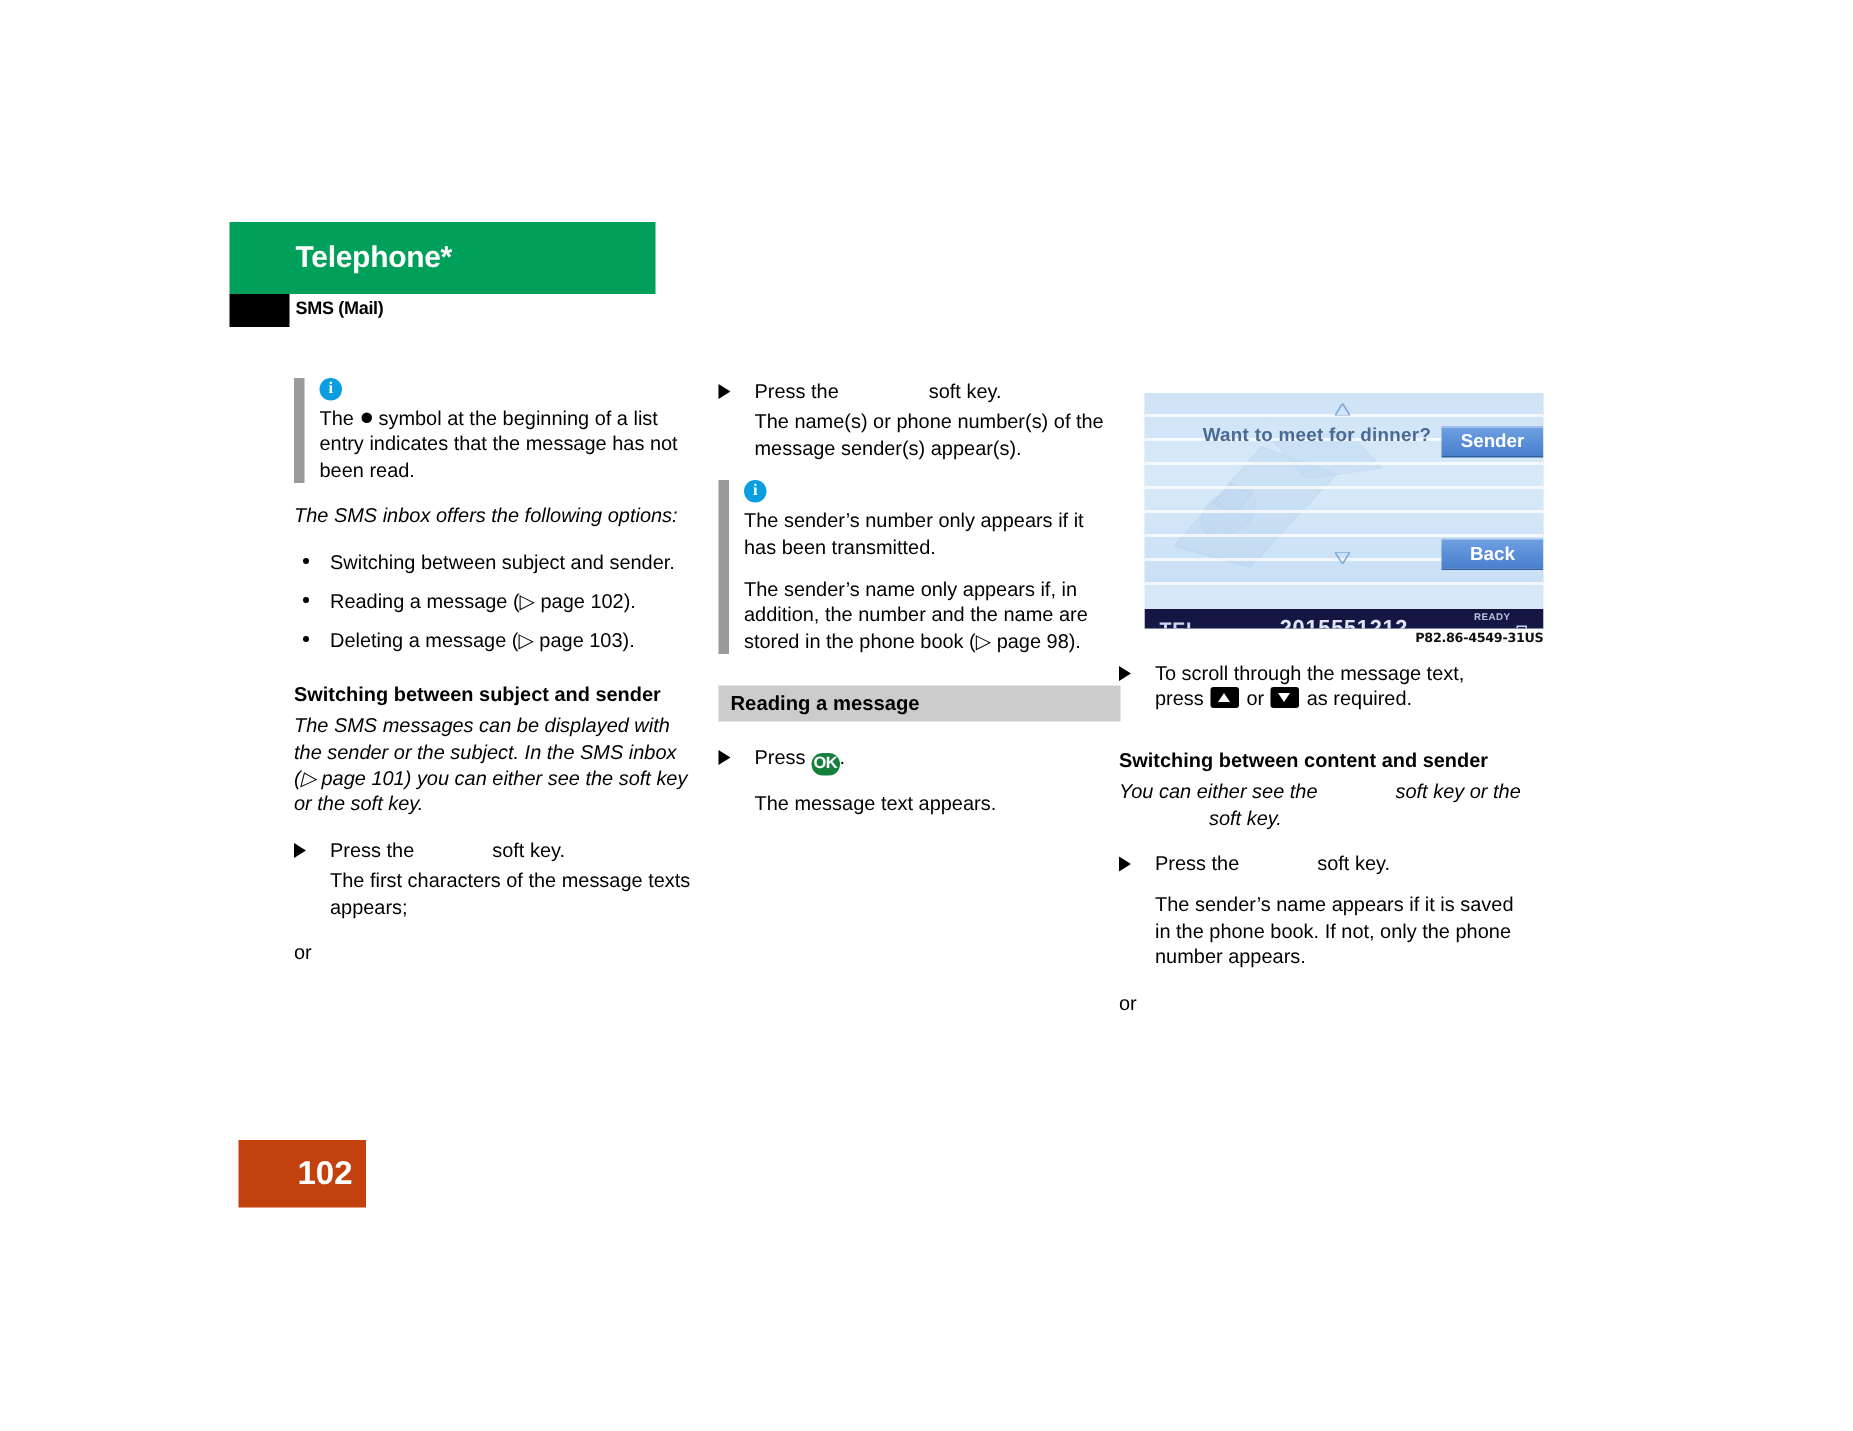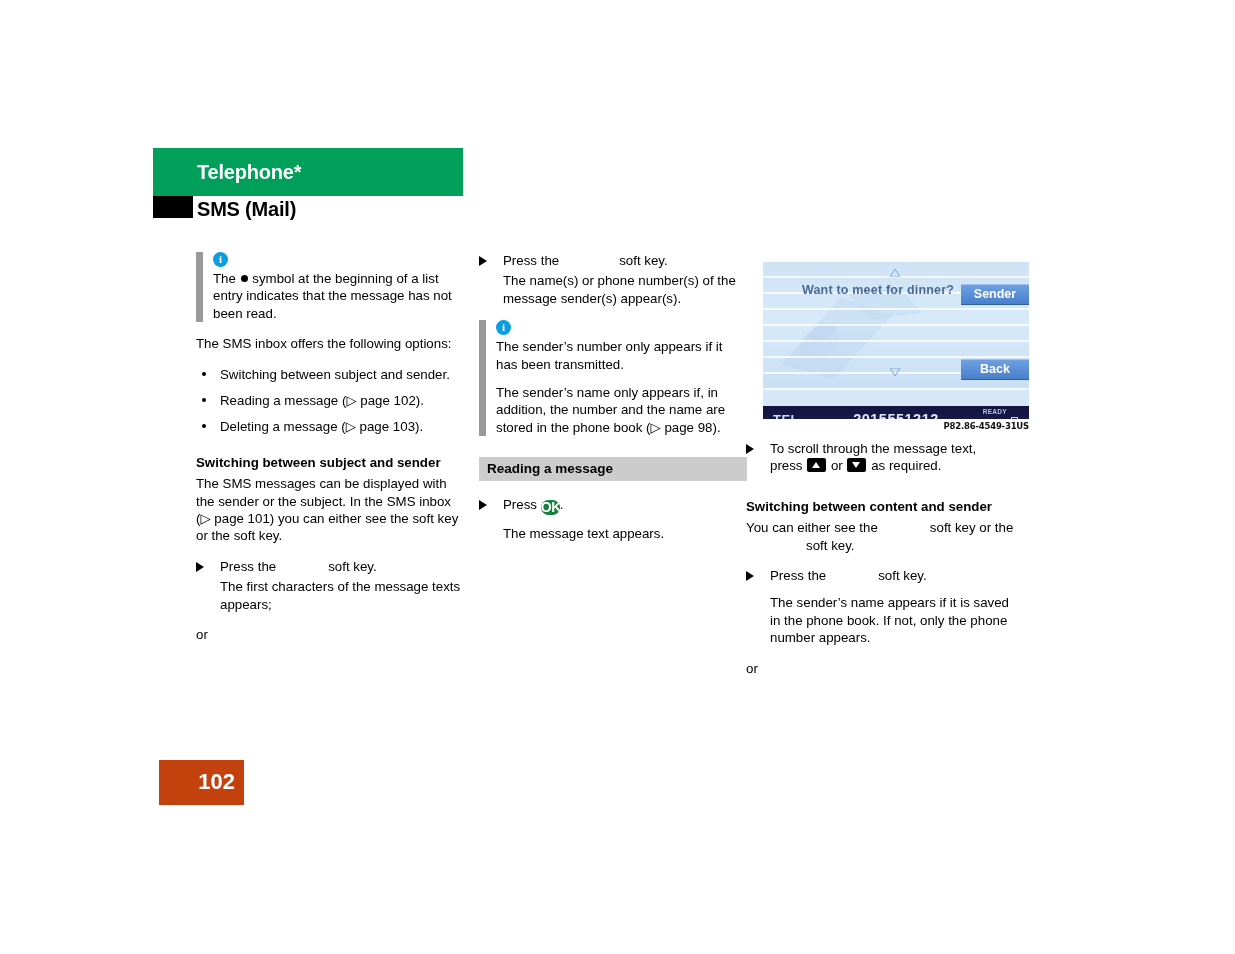--- a/index.html
+++ b/index.html
@@ -20,21 +20,21 @@
     left: 0; top: 0;
     width: 1235px;
     height: 954px;
   }
 
   
   .header-green {
     position: absolute;
     left: 153px;
     top: 148px;
-    width: 310px;
+    width: 284px;
     height: 48px;
     background: #00a05a;
   }
   .header-title {
     position: absolute;
     left: 44px;
     top: 13px;
     font-size: 20px;
     font-weight: bold;
     color: #ffffff;
@@ -45,21 +45,21 @@
     left: 153px;
     top: 196px;
     width: 40px;
     height: 22px;
     background: #000000;
   }
   .header-sub {
     position: absolute;
     left: 197px;
     top: 198px;
-    font-size: 20px;
+    font-size: 12px;
     font-weight: bold;
     color: #000000;
     letter-spacing: -0.2px;
   }
 
   
   .page-number-box {
     position: absolute;
     left: 159px;
     top: 760px;
@@ -86,20 +86,21 @@
     color: #000000;
   }
   .col1 { left: 196px; }
   .col2 { left: 479px; }
   .col3 { left: 746px; }
 
   p { margin: 0; }
 
   .para {
     margin-bottom: 13px;
+    font-style: italic;
   }
   .para-tight {
     margin-bottom: 0;
   }
 
   
   .note {
     position: relative;
     padding-left: 17px;
     margin-bottom: 13px;
@@ -221,21 +222,21 @@
     border-left: 4.5px solid transparent;
     border-right: 4.5px solid transparent;
   }
   .okbtn {
     display: inline-block;
     width: 19px;
     height: 15px;
     background: #15803d;
     border-radius: 9px;
     color: #fff;
-    font-size: 14px;
+    font-size: 11px;
     font-weight: bold;
     text-align: center;
     line-height: 15px;
     vertical-align: -3px;
     letter-spacing: -0.3px;
   }
   .unread-dot {
     display: inline-block;
     width: 7px;
     height: 7px;

